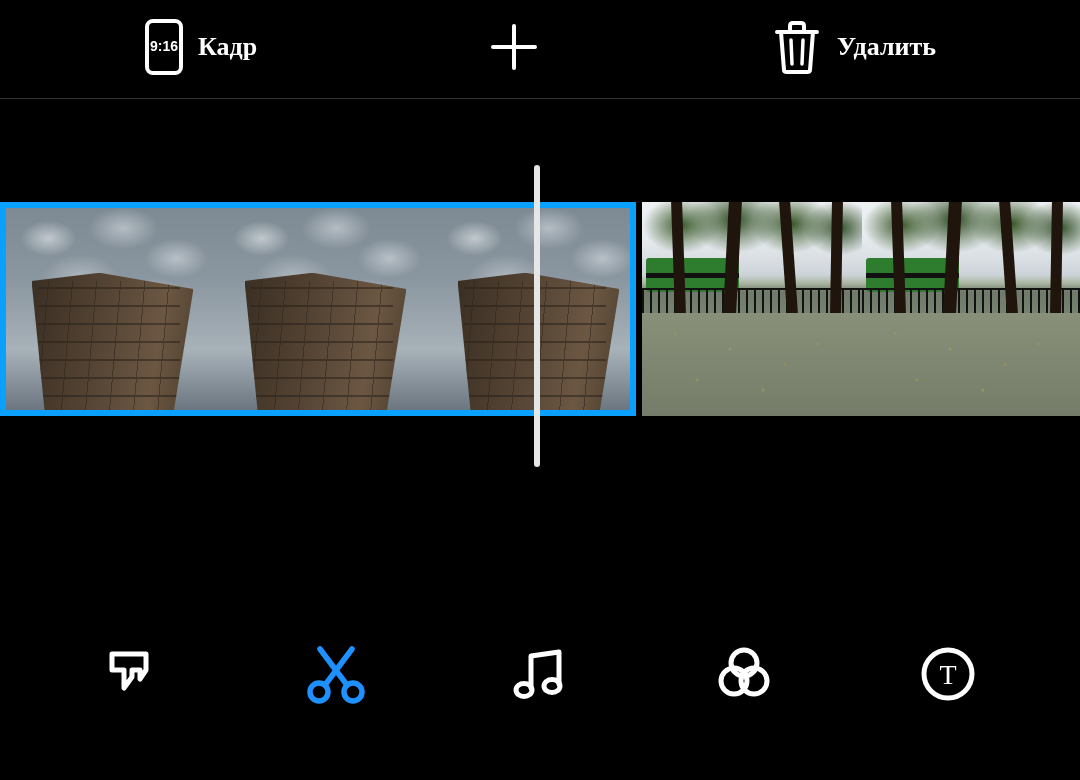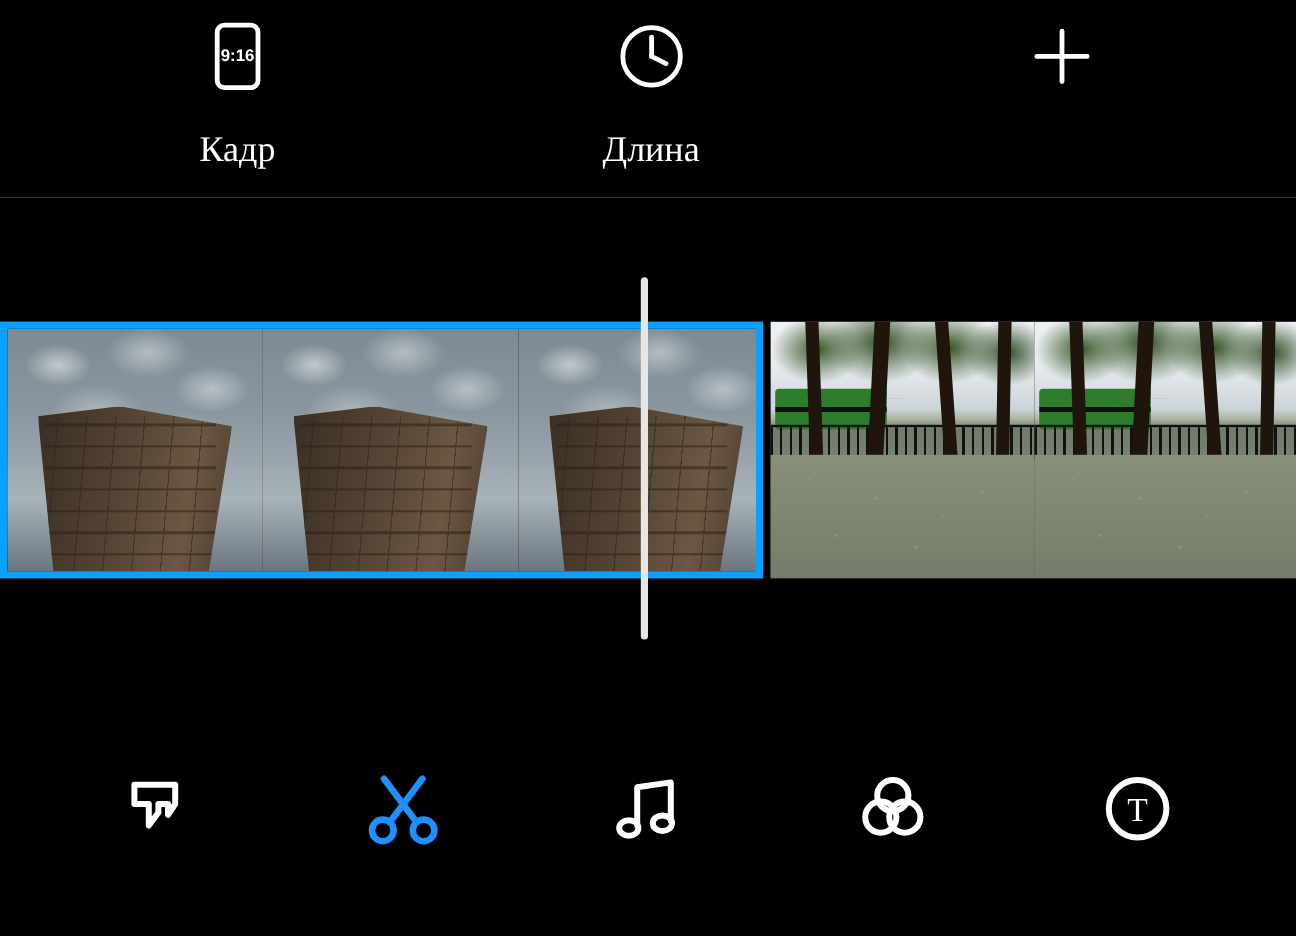--- a/index.html
+++ b/index.html
@@ -1,21 +1,21 @@
 <!DOCTYPE html>
 <html><head>
 <meta charset="utf-8">
 <style>
   html,body{margin:0;padding:0;width:1080px;height:780px;background:#000;font-family:Georgia,'Times New Roman',serif;color:#fff;overflow:hidden}
   *{box-sizing:border-box}
 
   .top-toolbar{display:flex;justify-content:space-around;align-items:flex-start;padding:18px 30px 22px;border-bottom:1px solid #333}
-  .top-item{display:flex;flex-direction:column;align-items:center;gap:32px;cursor:pointer;user-select:none}
+  .top-item{display:flex;flex-direction:row;align-items:center;gap:14px;cursor:pointer;user-select:none}
   .top-item .icon-box{height:58px;display:flex;align-items:center;justify-content:center}
-  .top-item .label{font-size:30px;font-weight:400}
+  .top-item .label{font-size:26px;font-weight:700}
 
   .timeline-area{position:relative;height:450px;width:100%}
   .timeline-strip{position:absolute;top:103px;left:0;right:0;height:214px;display:flex}
   .clip{height:100%;display:flex;overflow:hidden}
   .clip.selected{border:6px solid #0aa0ff}
   .clip.unselected{margin-left:6px}
   .frame{flex:0 0 auto;height:100%}
   .playhead{position:absolute;top:66px;left:534px;width:6px;height:302px;background:#e6e6e6;border-radius:3px;z-index:10}
 
   .bottom-bar{position:absolute;bottom:66px;left:0;right:0;display:flex;justify-content:space-around;align-items:center;padding:0 30px}
@@ -65,40 +65,42 @@
   <div class="top-item">
     <div class="icon-box">
       <svg width="40" height="58" viewBox="0 0 40 58">
         <rect x="3" y="3" width="34" height="52" rx="6" ry="6" fill="none" stroke="#fff" stroke-width="4"></rect>
         <text x="20" y="33" font-family="Arial,Helvetica,sans-serif" font-size="14" font-weight="700" fill="#fff" text-anchor="middle">9:16</text>
       </svg>
     </div>
     <div class="label">Кадр</div>
   </div>
 
-  <div class="top-item">
-    <div class="icon-box">
-      <svg width="58" height="58" viewBox="0 0 58 58">
-        <circle cx="29" cy="29" r="24" fill="none" stroke="#fff" stroke-width="4"></circle>
-        <line x1="29" y1="29" x2="29" y2="13" stroke="#fff" stroke-width="4" stroke-linecap="round"></line>
-        <line x1="29" y1="29" x2="41" y2="35" stroke="#fff" stroke-width="4" stroke-linecap="round"></line>
-      </svg>
-    </div>
-    <div class="label">Длина</div>
-  </div>
 
   <div class="top-item">
     <div class="icon-box">
       <svg width="58" height="58" viewBox="0 0 58 58">
         <line x1="29" y1="8" x2="29" y2="50" stroke="#fff" stroke-width="4" stroke-linecap="round"></line>
         <line x1="8" y1="29" x2="50" y2="29" stroke="#fff" stroke-width="4" stroke-linecap="round"></line>
       </svg>
     </div>
   </div>
 
+  <div class="top-item">
+    <div class="icon-box">
+      <svg width="52" height="58" viewBox="0 0 52 58">
+        <path d="M10 14 L13 52 Q13 54 16 54 L36 54 Q39 54 39 52 L42 14" fill="none" stroke="#fff" stroke-width="4" stroke-linejoin="round"></path>
+        <line x1="6" y1="14" x2="46" y2="14" stroke="#fff" stroke-width="4" stroke-linecap="round"></line>
+        <path d="M19 14 L19 8 Q19 5 22 5 L30 5 Q33 5 33 8 L33 14" fill="none" stroke="#fff" stroke-width="4"></path>
+        <line x1="20" y1="22" x2="21" y2="46" stroke="#fff" stroke-width="3.5" stroke-linecap="round"></line>
+        <line x1="32" y1="22" x2="31" y2="46" stroke="#fff" stroke-width="3.5" stroke-linecap="round"></line>
+      </svg>
+    </div>
+    <div class="label">Удалить</div>
+  </div>
 
 </div>
 
 <div class="timeline-area">
   <div class="timeline-strip">
 
     <div class="clip selected" style="width:636px">
       <div class="frame bf">
           <div class="bld"></div>
         </div>

